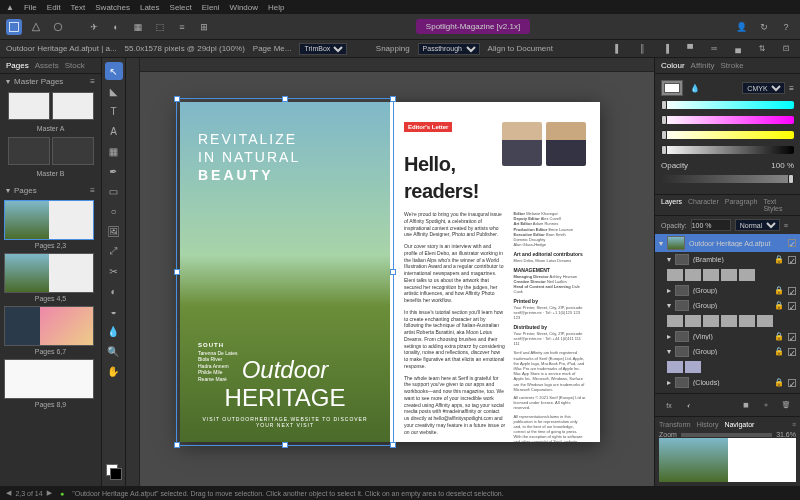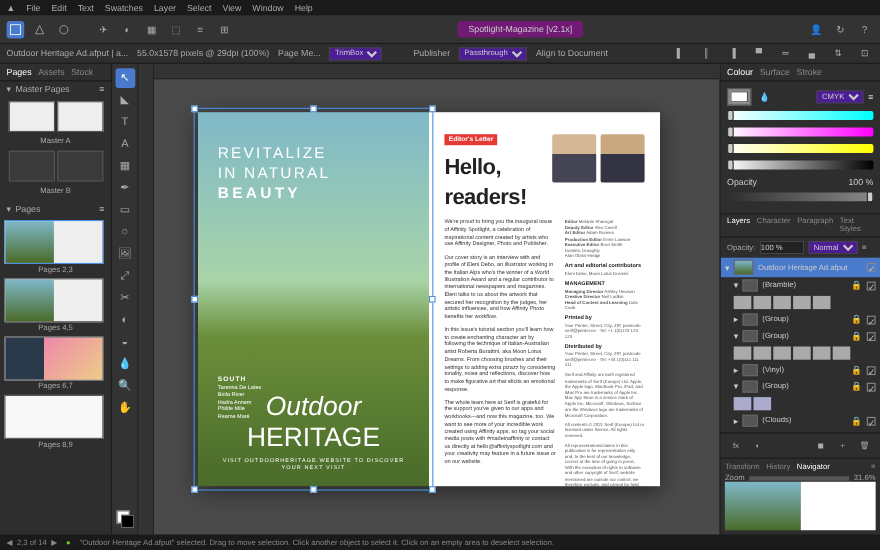--- a/index.html
+++ b/index.html
@@ -41,21 +41,21 @@
 .rev-title{font-size:14px;letter-spacing:2px;line-height:1.3;font-weight:300}
 .rev-title .beauty{font-weight:600;letter-spacing:3px}
 .logo-block{text-align:center}
 .oh-logo{font-size:24px;font-family:serif}
 .oh-logo .o{font-style:italic}
 .oh-tag{font-size:5px;letter-spacing:1px;margin-top:4px}
 .south-box{position:absolute;bottom:60px;left:18px;font-size:5px;line-height:1.3}
 .south-box .st{font-weight:600;letter-spacing:1px;font-size:6px}
 .right-page{padding:20px 14px 10px;font-size:5px;line-height:1.35}
 .ed-badge{background:#e53935;color:#fff;padding:1px 4px;font-size:6px;display:inline-block;font-weight:600}
-.hello{font-size:20px;font-weight:900;margin:7px 0 6px;letter-spacing:-0.5px}
+.hello{font-size:20px;font-weight:900;margin:19px 0 6px;letter-spacing:-0.5px}
 .cols{display:flex;gap:8px}
 .col-main{flex:1.4}
 .col-main p{margin-bottom:5px;color:#333}
 .sig{font-family:cursive;font-size:14px;color:#2a4a8a;margin-top:4px}
 .col-side{flex:1;font-size:4px;color:#555;line-height:1.3}
 .col-side .h6{font-weight:700;font-size:5px;margin-top:4px;color:#222}
 .heads{display:flex;gap:4px;margin-bottom:6px}
 .head-ph{width:40px;height:44px;background:#ccc;border-radius:2px;background:linear-gradient(180deg,#d4b896 40%,#445 40%)}
 .sm-ph{width:26px;height:28px;background:linear-gradient(180deg,#d4b896 40%,#667 40%);float:right;margin-left:4px}
 .right-panel{width:146px;background:#2e2e2e;border-left:1px solid #1a1a1a;display:flex;flex-direction:column;overflow:hidden;font-size:8px}
@@ -89,35 +89,35 @@
 .nav-panel{border-top:1px solid #1a1a1a;padding:4px}
 .nav-tabs{display:flex;gap:6px;font-size:7px;margin-bottom:3px}
 .nav-tabs span{color:#888}
 .nav-tabs span.active{color:#fff}
 .nav-prev{width:100%;height:44px;background:#555;display:flex}
 .nav-prev .pl{flex:1;background:linear-gradient(180deg,#7fb8c9,#4a6b2a)}
 .nav-prev .pr{flex:1;background:#fff}
 .zoom-row{display:flex;align-items:center;gap:4px;font-size:7px;margin-top:3px;color:#aaa}
 .statusbar{height:14px;background:#1a1a1a;display:flex;align-items:center;padding:0 6px;gap:8px;font-size:7px;color:#888}
 .sb-nav{display:flex;align-items:center;gap:4px}
-select{background:#4c1d95;border:1px solid #444;color:#ccc;font-size:7px;height:12px}
+select{background:#0f172a;border:1px solid #444;color:#ccc;font-size:7px;height:12px}
 svg{width:12px;height:12px}
 </style>
 </head>
 <body>
 
 <div class="menubar">
   <span>▲</span>
   <span>File</span>
   <span>Edit</span>
   <span>Text</span>
   <span>Swatches</span>
-  <span>Layer</span>
+  <span>Lates</span>
   <span>Select</span>
-  <span>View</span>
+  <span>Eleni</span>
   <span>Window</span>
   <span>Help</span>
 </div>
 
 <div class="toolbar">
   <div class="tool-ic active">
       <svg viewBox="0 0 16 16">
         <rect x="2" y="2" width="12" height="12" fill="none" stroke="currentColor"></rect>
       </svg>
     </div>
@@ -145,21 +145,21 @@
   <div class="tool-ic">↻</div>
   <div class="tool-ic">?</div>
 </div>
 
 <div class="context-toolbar">
   <span>Outdoor Heritage Ad.afput | a...</span>
   <span>55.0x1578 pixels @ 29dpi (100%)</span>
   <span>Page Me...</span>
   <select><option>TrimBox</option></select>
   <span style="flex:.3"></span>
-  <span>Publisher</span>
+  <span>Snapping</span>
   <select><option>Passthrough</option></select>
   <span>Align to Document</span>
   <span style="flex:1"></span>
   <div class="tool-ic">▌</div>
   <div class="tool-ic">║</div>
   <div class="tool-ic">▐</div>
   <div class="tool-ic">▀</div>
   <div class="tool-ic">═</div>
   <div class="tool-ic">▄</div>
   <div class="tool-ic">⇅</div>
@@ -320,21 +320,21 @@
         <div class="h bl"></div>
         <div class="h bc"></div>
         <div class="h br"></div>
       </div>
     </div>
   </div>
 
   <div class="right-panel">
     <div class="panel-tabs">
       <span class="active">Colour</span>
-      <span>Surface</span>
+      <span>Affinity</span>
       <span>Stroke</span>
     </div>
     <div class="colour-box">
       <div class="row">
         <div class="swatch-sample"></div>
         <div class="tool-ic">💧</div>
         <span style="flex:1"></span>
         <select><option>CMYK</option></select>
         <span>≡</span>
       </div>

